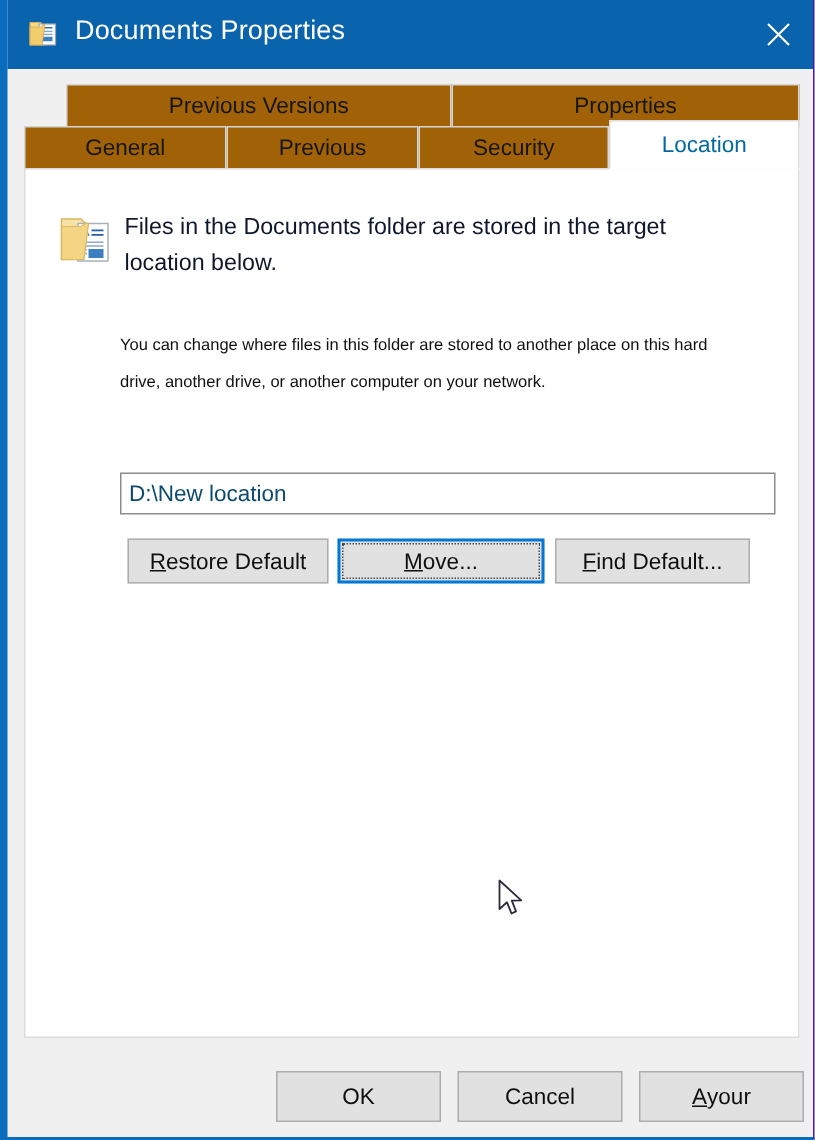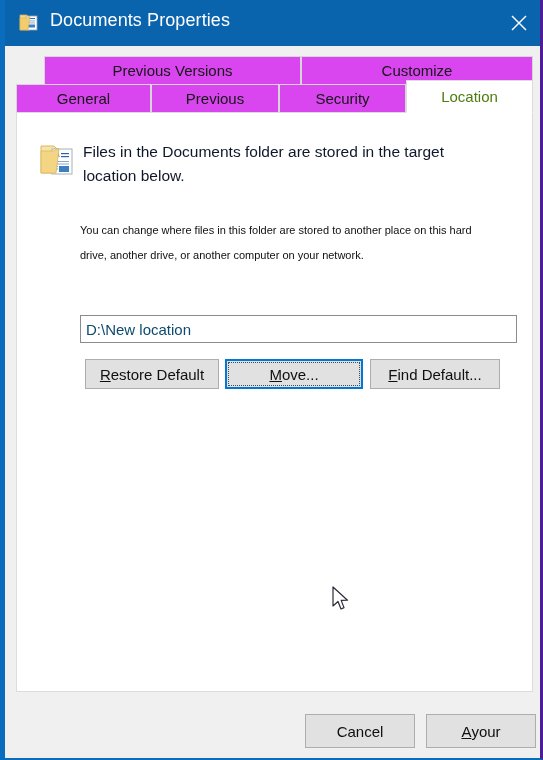--- a/index.html
+++ b/index.html
@@ -15,21 +15,21 @@
   }
 
   .dialog {
     position: absolute;
     left: 0; top: 0;
     width: 543px;
     height: 760px;
     box-sizing: border-box;
     background: #f0f0f0;
     border-left: 5px solid #0a6cbc;
-    border-right: 3px solid #4c1d95;
+    border-right: 1px solid #4c1d95;
     border-bottom: 2px solid #0a6cbc;
     overflow: hidden;
   }
 
   
   .titlebar {
     position: absolute;
     left: -5px; top: 0;
     width: 543px;
     height: 46px;
@@ -74,38 +74,38 @@
     width: 100%;
   }
   .tab-row-top { top: 0; }
   .tab-row-bottom { top: 28px; padding-left: 26px; }
 
   .tab {
     position: absolute;
     top: 0;
     height: 29px;
     box-sizing: border-box;
-    background: #d946ef;
+    background: #a16207;
     border: 1px solid #d6d6d6;
     display: flex;
     align-items: center;
     justify-content: center;
     font-size: 15px;
     color: #161616;
     cursor: default;
     white-space: nowrap;
   }
   .tab.selected {
     background: #ffffff;
     border: 1px solid #dcdcdc;
     border-bottom: 1px solid #ffffff;
     height: 33px;
     top: -4px;
     z-index: 5;
-    color: #4d7c0f;
+    color: #0369a1;
   }
 
   
   .tabpanel {
     position: absolute;
     left: 11px;
     top: 112px;
     width: 517px;
     height: 580px;
     box-sizing: border-box;
@@ -245,21 +245,21 @@
       </svg>
     </div>
   </div>
 
   <div class="tabstrip">
     <div class="tab-row tab-row-top">
       <div class="tab" style="left:28px; width:257px;">
         <span>Previous Versions</span>
       </div>
       <div class="tab" style="left:285px; width:232px;">
-        <span>Customize</span>
+        <span>Properties</span>
       </div>
     </div>
     <div class="tab-row tab-row-bottom">
       <div class="tab" style="left:0px; width:135px;">
         <span>General</span>
       </div>
       <div class="tab" style="left:135px; width:128px;">
         <span>Previous</span>
       </div>
       <div class="tab" style="left:263px; width:127px;">
@@ -305,20 +305,23 @@
         <span>ove...</span>
       <span class="inner-focus"></span>
     </button>
 
     <button class="btn mid-btn-find">
       <span class="accel">F</span>
         <span>ind Default...</span>
     </button>
   </div>
 
+  <button class="footer-btn btn-ok">
+    <span>OK</span>
+  </button>
   <button class="footer-btn btn-cancel">
     <span>Cancel</span>
   </button>
   <button class="footer-btn btn-apply">
     <span class="accel">A</span>
       <span>your</span>
   </button>
 
   <span class="cursor">
     <svg width="20" height="28" viewBox="0 0 20 28">

